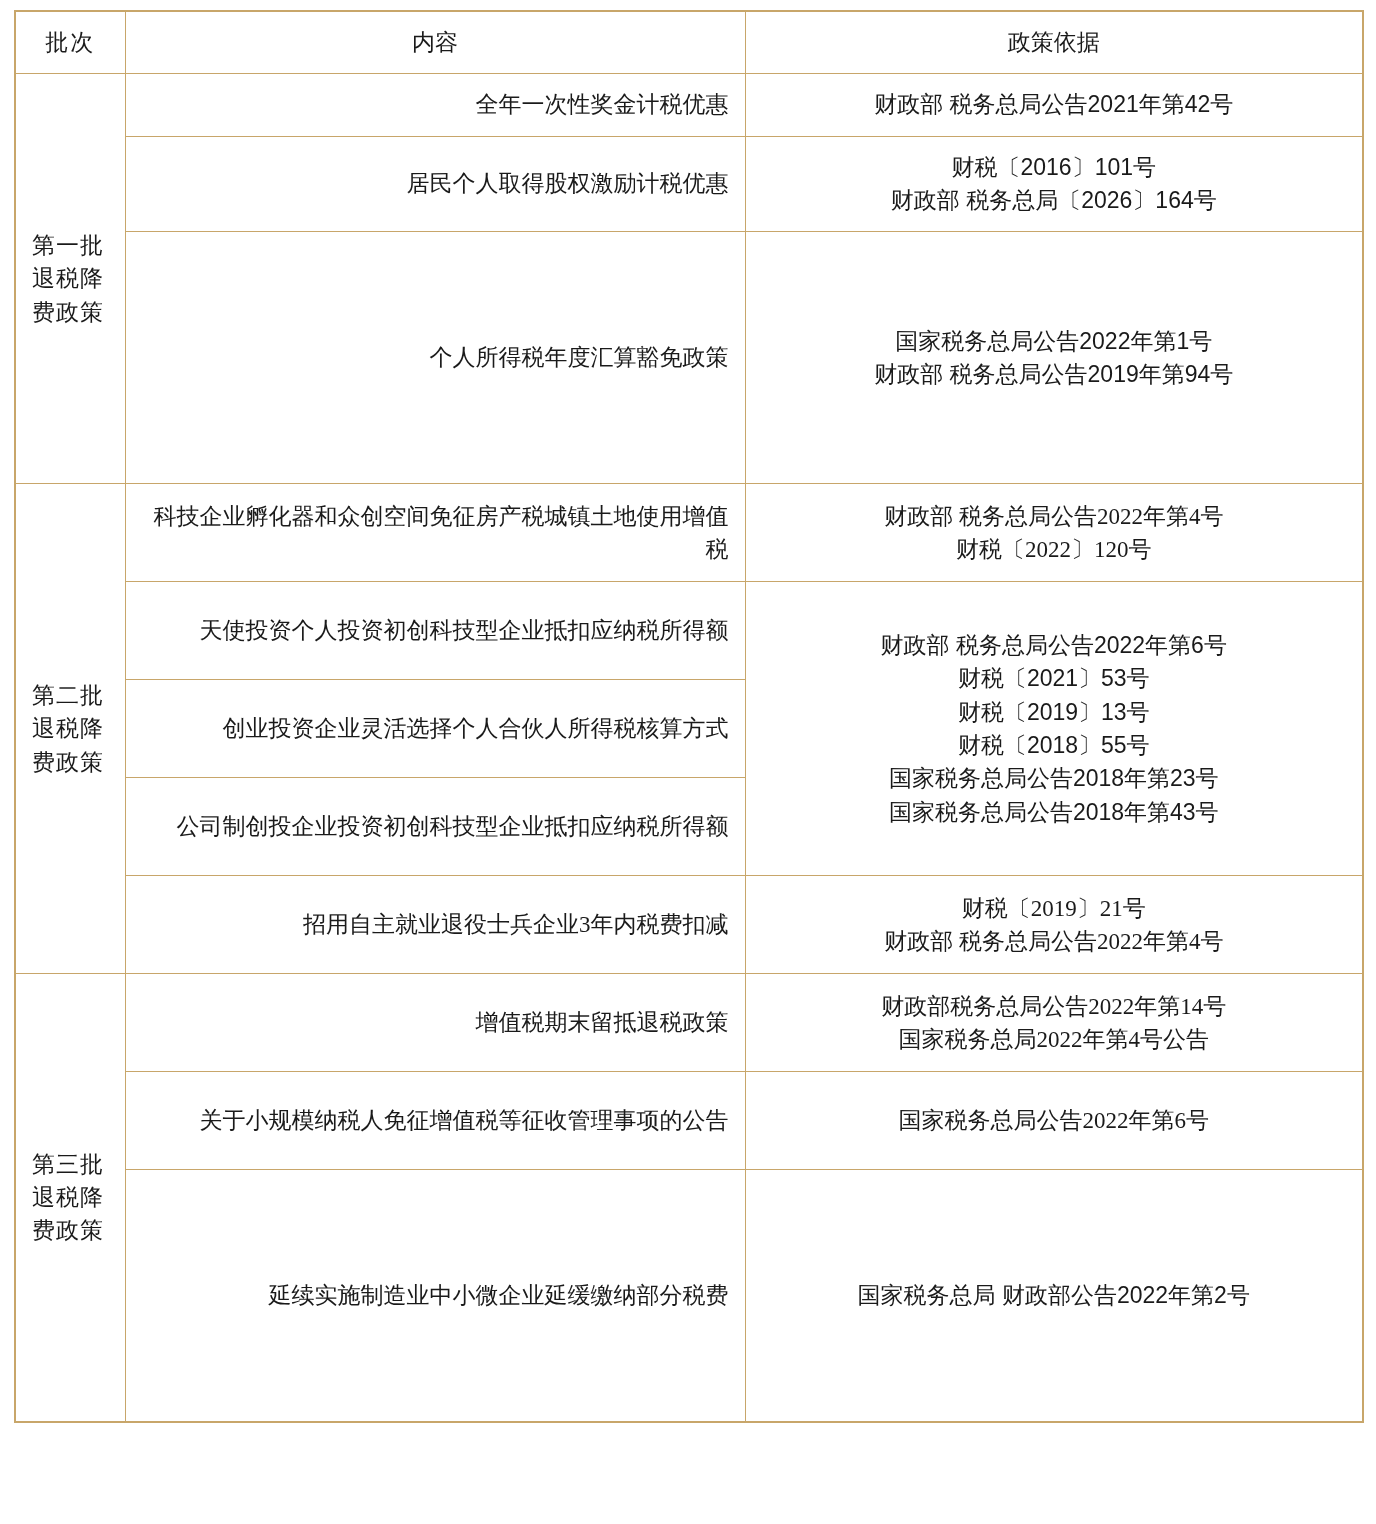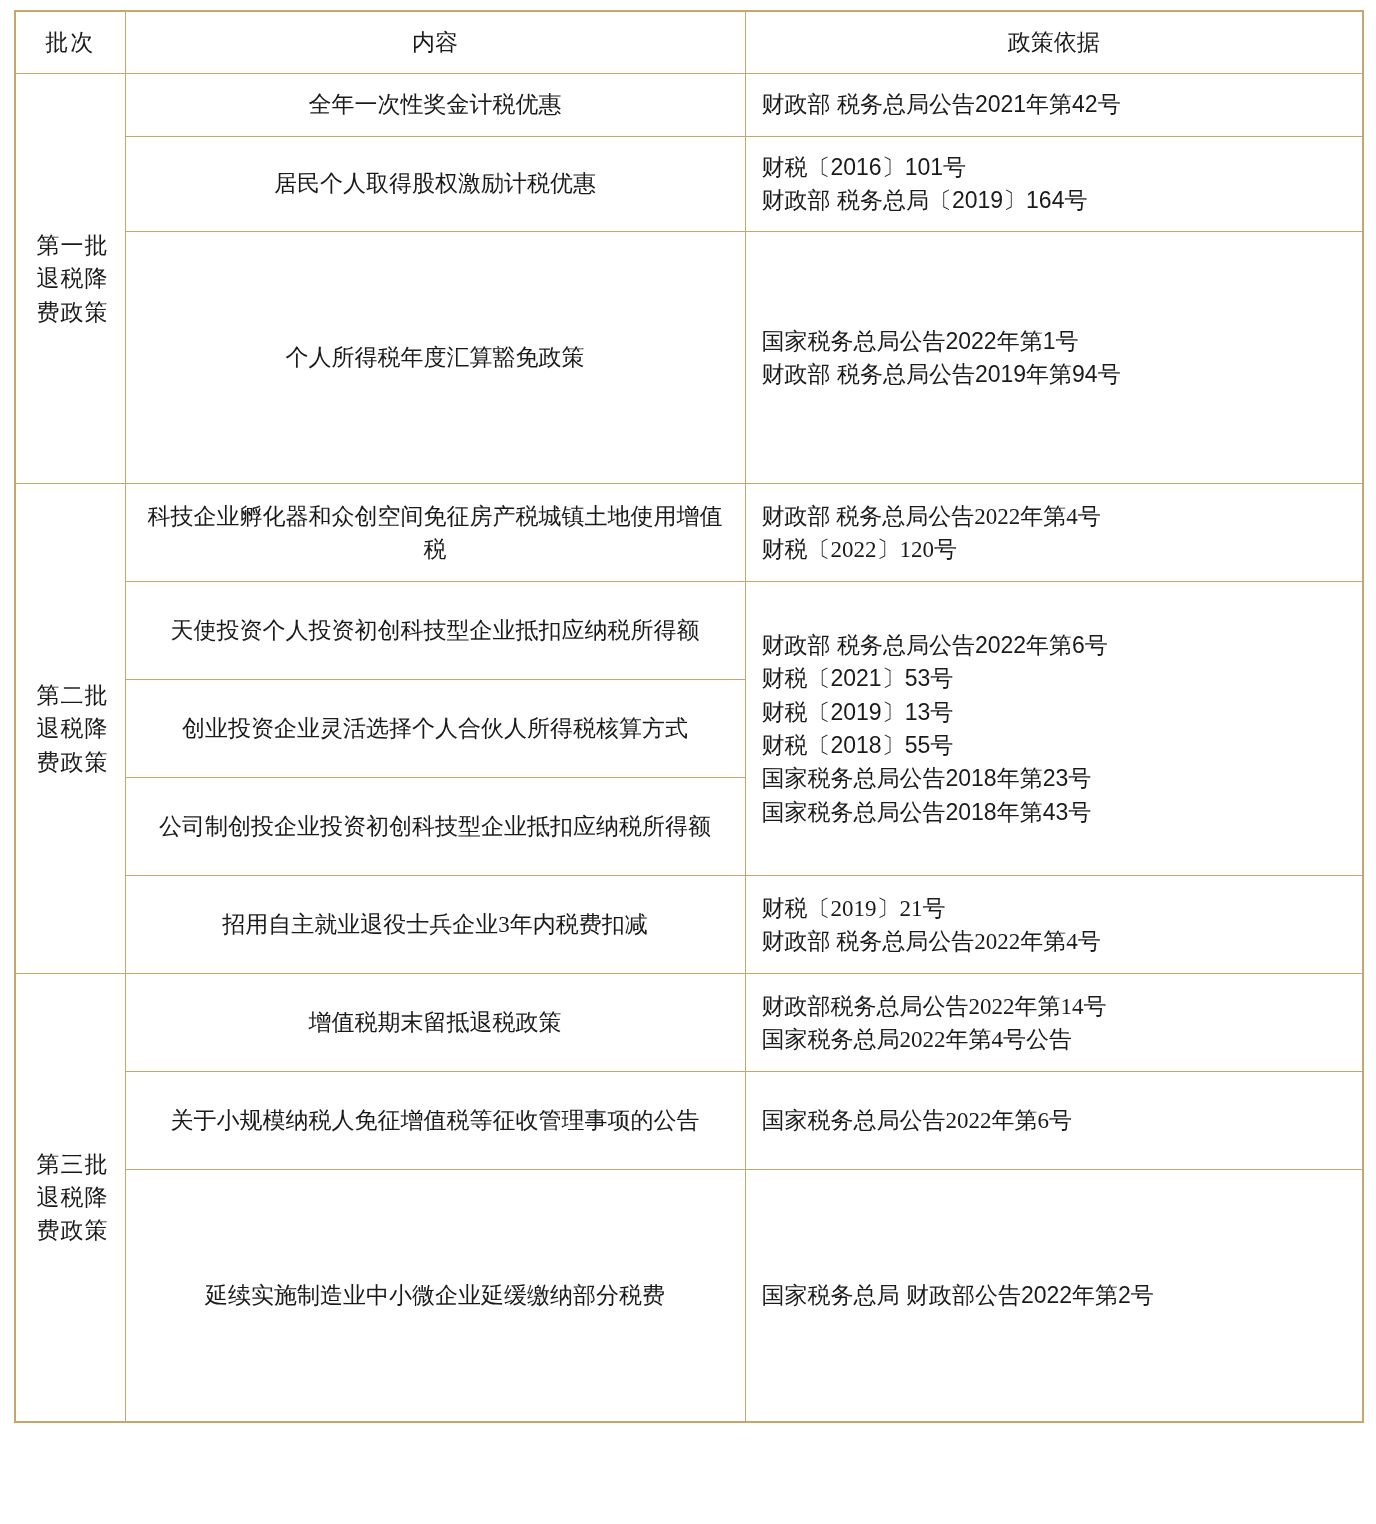--- a/index.html
+++ b/index.html
@@ -46,35 +46,35 @@
     padding-top: 18px;
     padding-bottom: 18px;
   }
   th.head-batch {
     letter-spacing: 2px;
     line-height: 1.35;
     padding-left: 6px;
     padding-right: 6px;
   }
   td.batch-cell {
-    text-align: right;
+    text-align: left;
     font-weight: bold;
     font-size: 24px;
     line-height: 1.3;
     letter-spacing: 1px;
     padding: 10px 22px;
     word-break: break-all;
   }
   td.content-cell {
-    text-align: center;
+    text-align: right;
     padding-left: 22px;
     padding-right: 18px;
   }
   td.policy-cell {
-    text-align: left;
+    text-align: center;
     padding-left: 22px;
     padding-right: 18px;
   }
   .line {
     display: block;
     white-space: nowrap;
   }
   .tall-1 { height: 252px; }
   .tall-2 { height: 98px; font-family: Liberation Serif, serif; }
 </style>
@@ -101,21 +101,21 @@
         <td class="batch-cell" rowspan="3">第一批退税降费政策</td>
         <td class="content-cell">全年一次性奖金计税优惠</td>
         <td class="policy-cell">
           <span class="line">财政部 税务总局公告2021年第42号</span>
         </td>
       </tr>
       <tr>
         <td class="content-cell">居民个人取得股权激励计税优惠</td>
         <td class="policy-cell">
           <span class="line">财税〔2016〕101号</span>
-          <span class="line">财政部 税务总局〔2019〕164号</span>
+          <span class="line">财政部 税务总局〔2026〕164号</span>
         </td>
       </tr>
       <tr>
         <td class="content-cell tall-1">个人所得税年度汇算豁免政策</td>
         <td class="policy-cell tall-1">
           <span class="line">国家税务总局公告2022年第1号</span>
           <span class="line">财政部 税务总局公告2019年第94号</span>
         </td>
       </tr>
 

